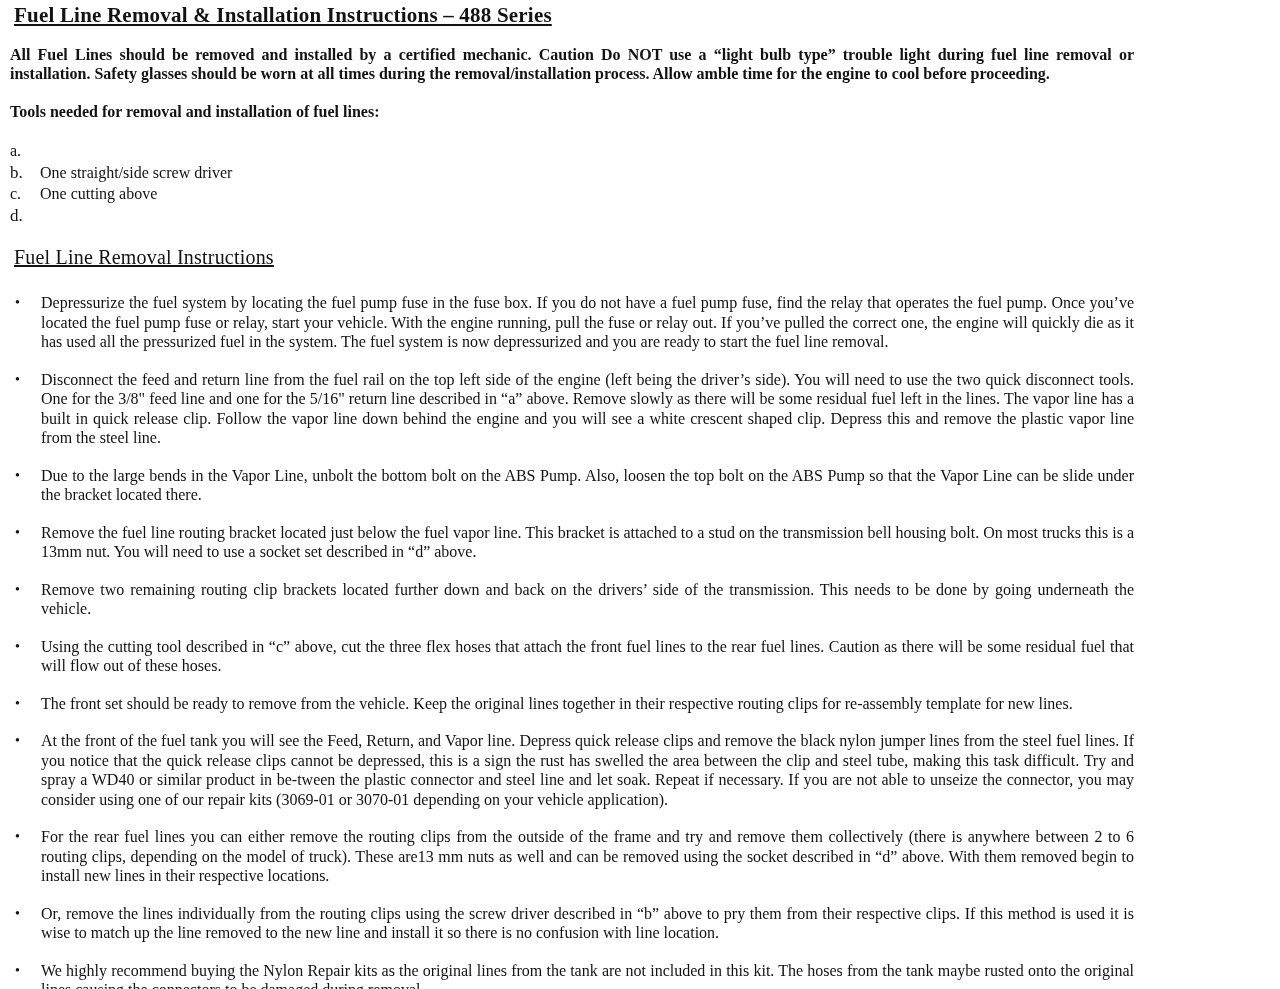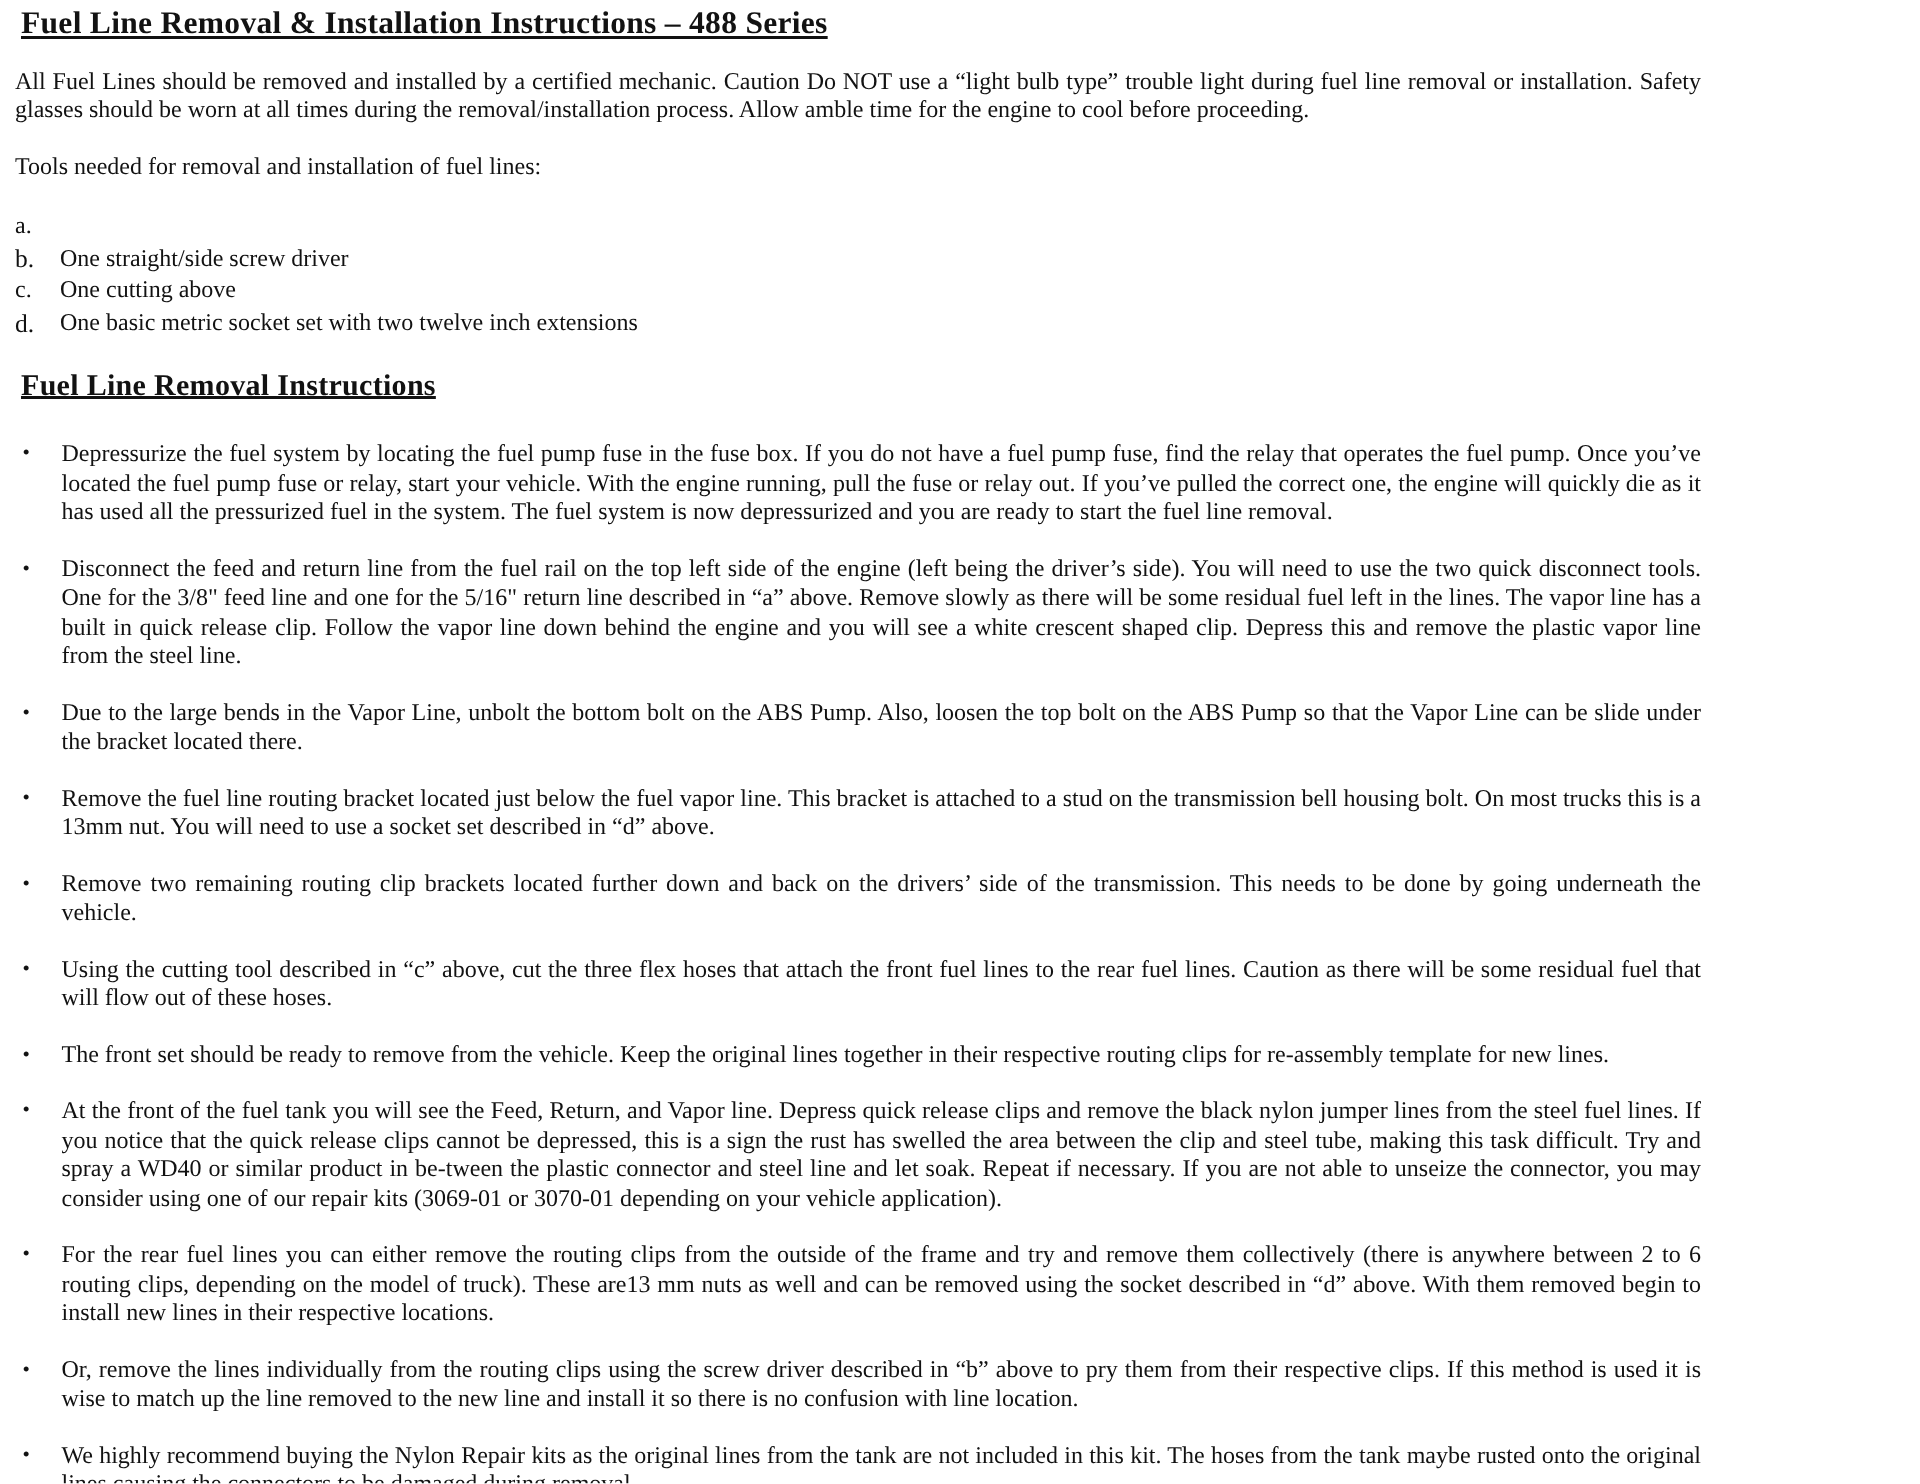--- a/index.html
+++ b/index.html
@@ -25,20 +25,21 @@
     font-weight: bold;
     text-decoration: underline;
     margin: 0 0 17px 4px;
     letter-spacing: 0.2px;
   }
   .para {
     font-size: 16px;
     line-height: 19px;
     margin: 0 0 19px 0;
     text-align: justify;
+    font-weight: bold;
   }
   .tools-heading {
     text-align: left;
   }
   .tool-list {
     margin: 0 0 12px 0;
   }
   .tool-row {
     display: flex;
     font-size: 16px;
@@ -46,21 +47,21 @@
   }
   .tool-marker {
     flex: none;
     width: 30px;
   }
   .tool-row.alt .tool-marker {
     font-size: 17px;
   }
   h2.section-heading {
     font-size: 20px;
-    font-weight: bold;
+    font-weight: normal;
     text-decoration: underline;
     margin: 20px 0 24px 4px;
     letter-spacing: 0.2px;
   }
   ul.steps {
     list-style: none;
     margin: 0;
     padding: 0;
   }
   li.step {
@@ -99,21 +100,20 @@
     <div class="tool-row alt">
       <span class="tool-marker">b.</span>
       <span class="tool-text">One straight/side screw driver</span>
     </div>
     <div class="tool-row">
       <span class="tool-marker">c.</span>
       <span class="tool-text">One cutting above</span>
     </div>
     <div class="tool-row alt">
       <span class="tool-marker">d.</span>
-      <span class="tool-text">One basic metric socket set with two twelve inch extensions</span>
     </div>
   </div>
 
   <h2 class="section-heading">Fuel Line Removal Instructions</h2>
 
   <ul class="steps">
     <li class="step">
       <span class="bullet">•</span>
       <div class="step-text">Depressurize the fuel system by locating the fuel pump fuse in the fuse box. If you do not have a fuel pump fuse, find the relay that operates the fuel pump. Once you’ve located the fuel pump fuse or relay, start your vehicle. With the engine running, pull the fuse or relay out. If you’ve pulled the correct one, the engine will quickly die as it has used all the pressurized fuel in the system. The fuel system is now depressurized and you are ready to start the fuel line removal.</div>
     </li>

